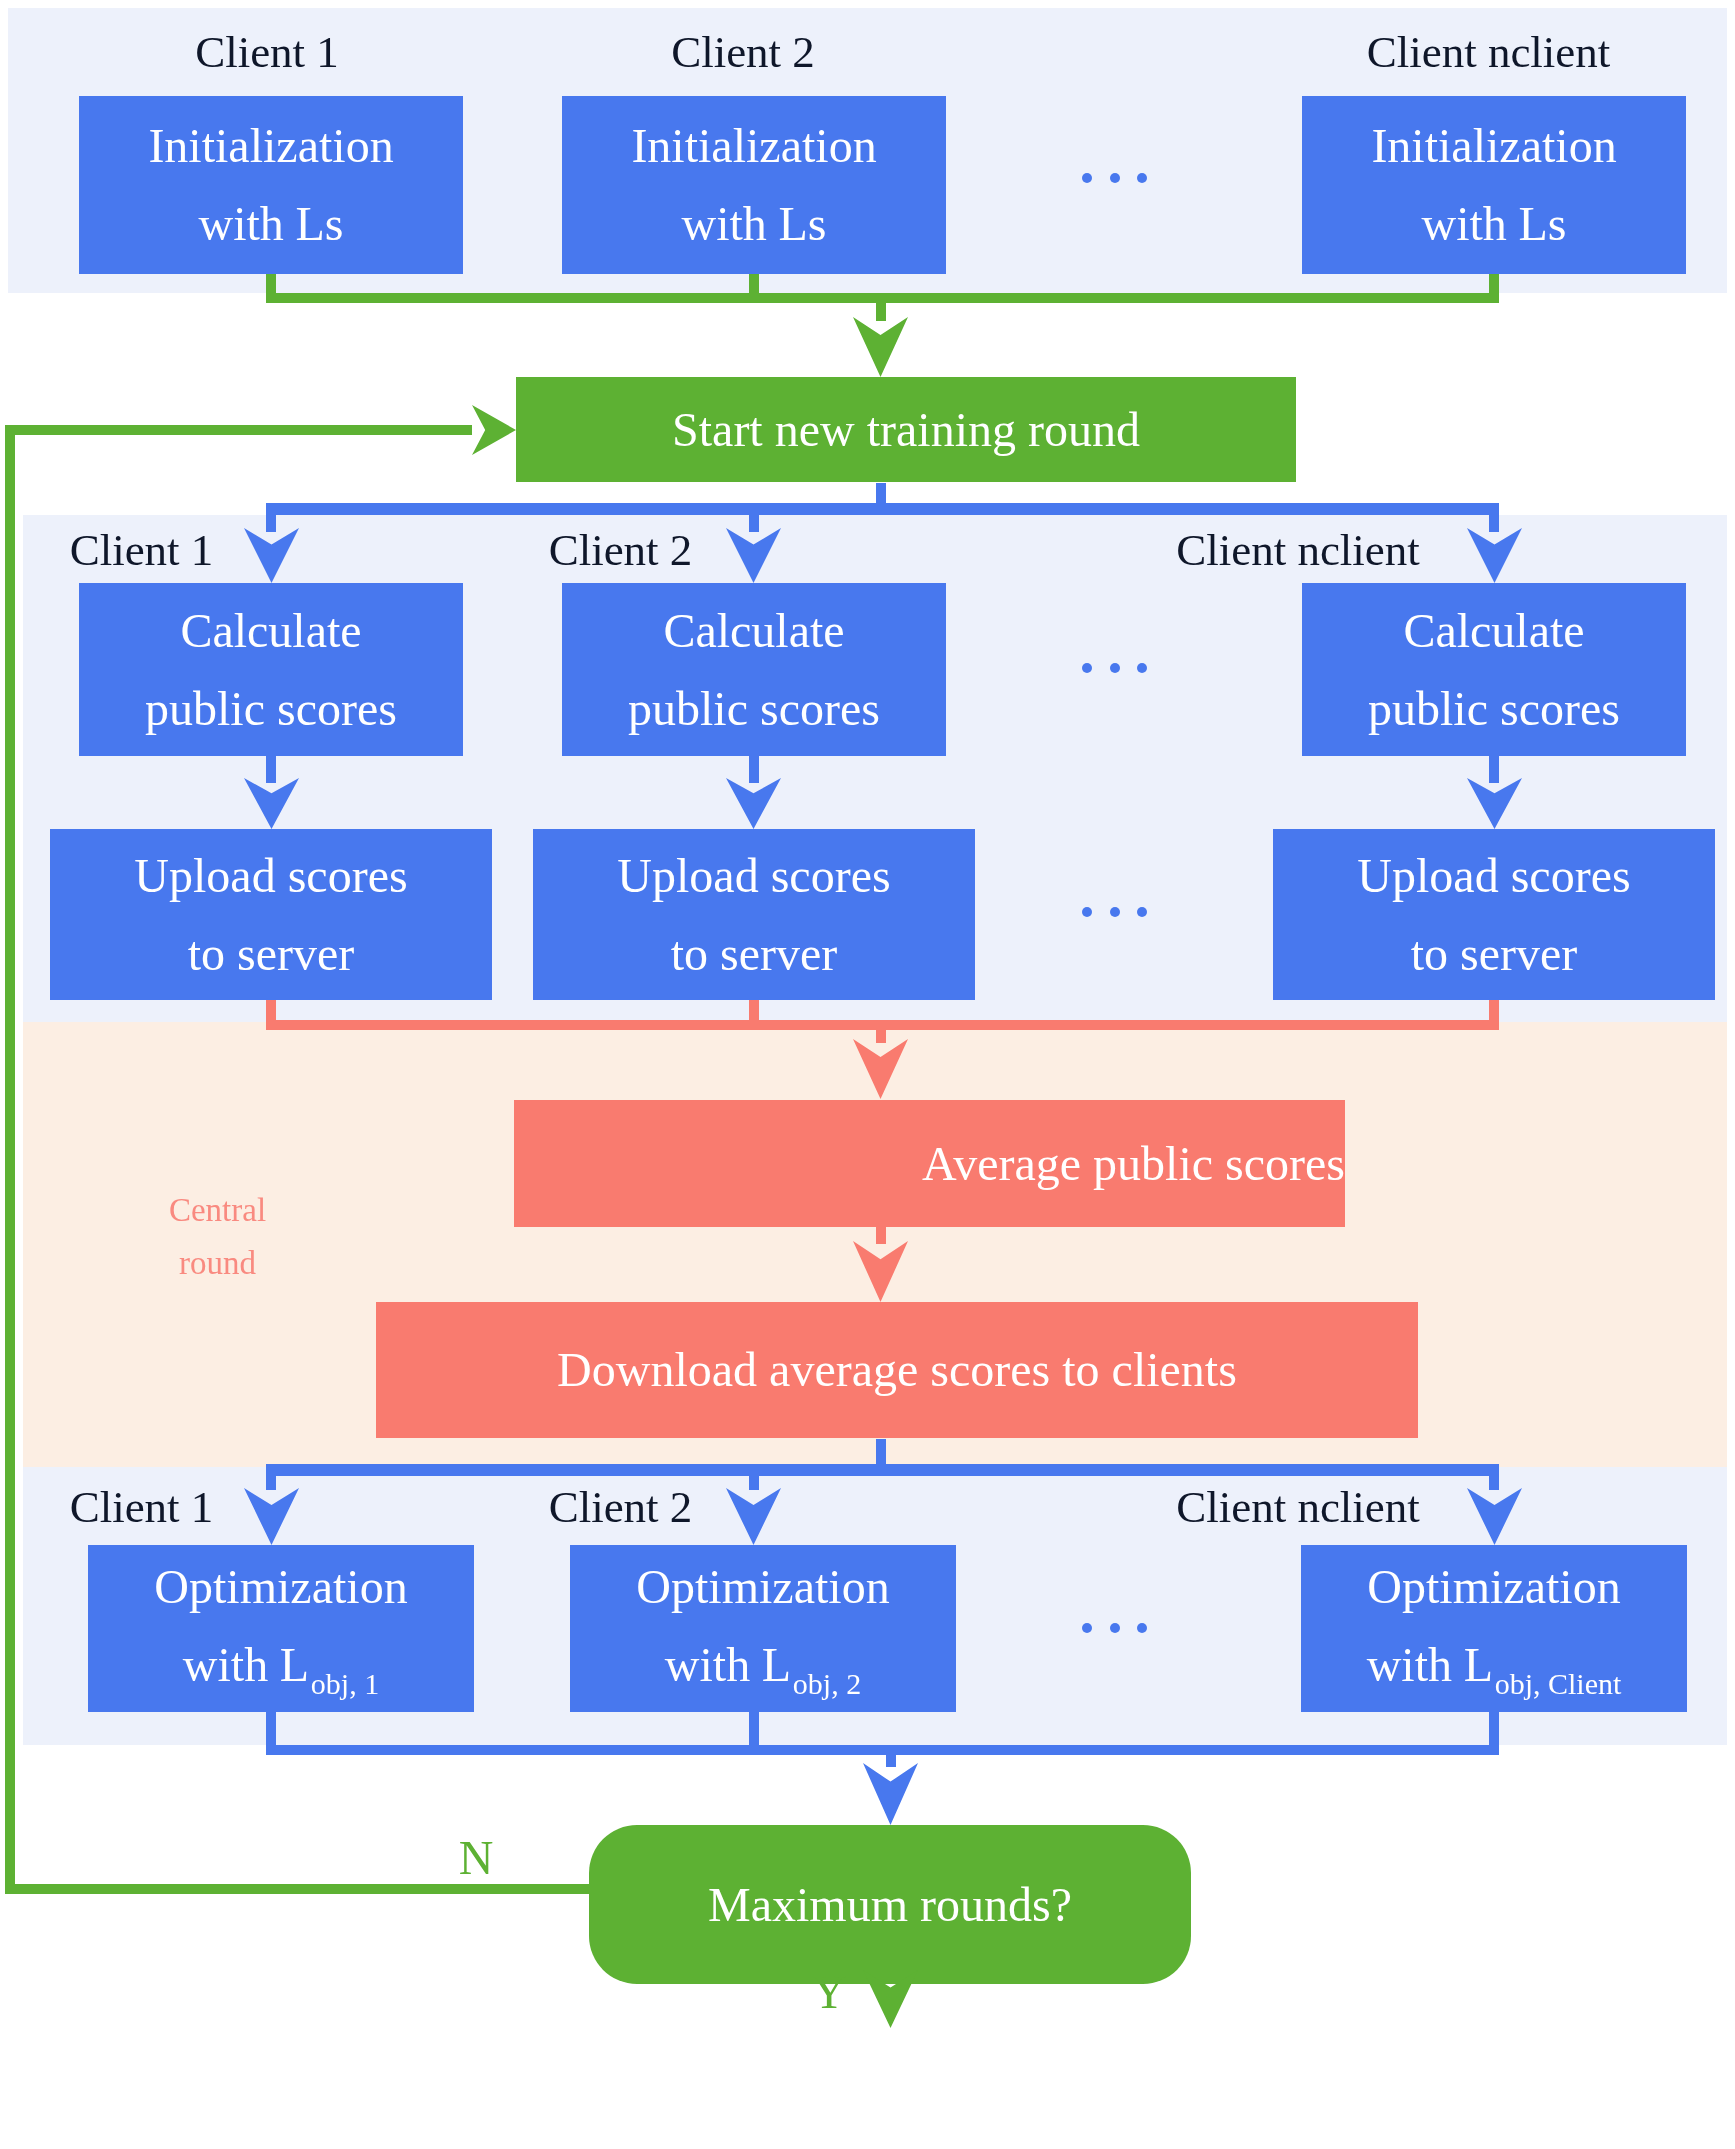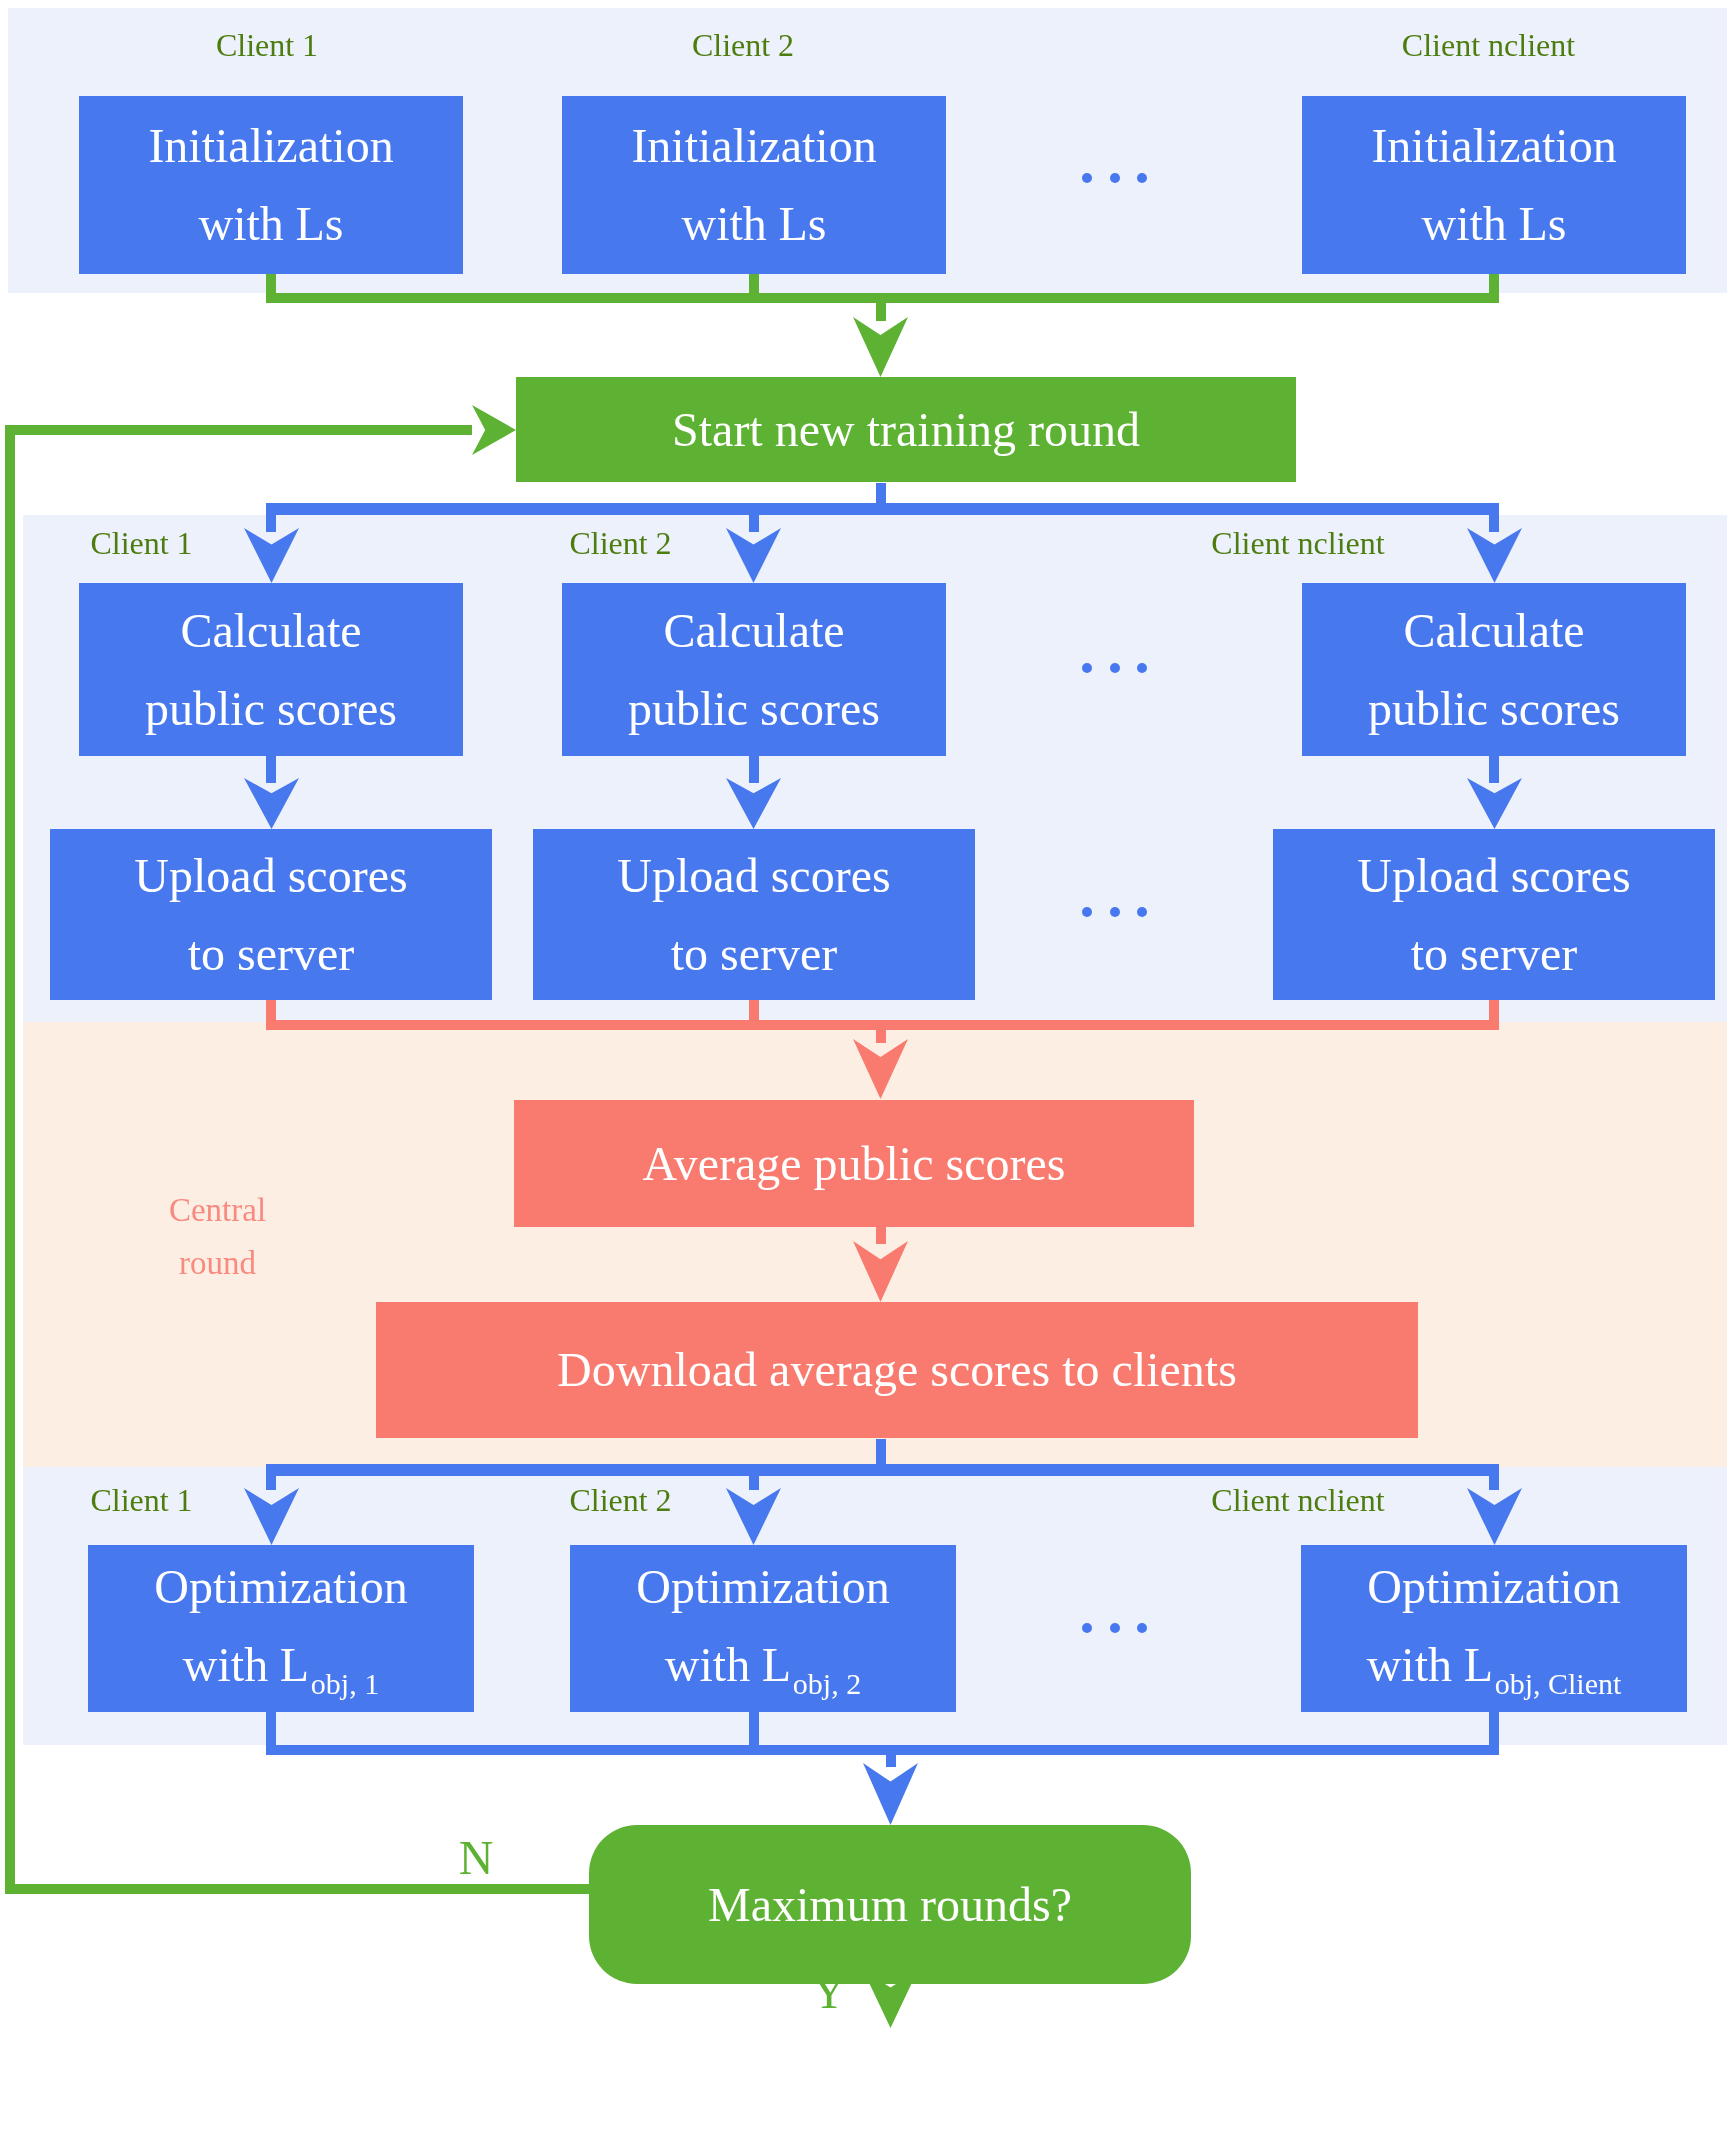--- a/index.html
+++ b/index.html
@@ -1,21 +1,21 @@
 <!DOCTYPE html>
 <html style="font-size:13.4px"><head>
 <meta charset="utf-8">
 <style>
   html,body{margin:0;padding:0;background:#ffffff;}
   #stage{position:relative;width:1736px;height:2150px;background:#ffffff;overflow:hidden;
          font-family:"Liberation Serif","DejaVu Serif",serif;}
   .band{position:absolute;}
   .band.lav{background:#edf1fb;}
   .band.sal{background:#fceee3;}
-  .hdr{position:absolute;color:#4d7c0f;font-size:32px;line-height:1.1;text-align:center;white-space:nowrap;}
+  .hdr{position:absolute;color:#0f172a;font-size:45px;line-height:1.1;text-align:center;white-space:nowrap;}
   .bluebox{position:absolute;background:#4878ee;color:#ffffff;display:flex;flex-direction:column;
            align-items:center;justify-content:center;text-align:center;font-size:48px;line-height:1.62;}
   .greenbox{position:absolute;background:#5db133;color:#ffffff;display:flex;align-items:center;
             justify-content:center;text-align:center;font-size:48px;line-height:1.2;}
   .salbox{position:absolute;background:#f97b6f;color:#ffffff;display:flex;align-items:center;
           justify-content:center;text-align:center;font-size:48px;line-height:1.2;}
   .stem{position:absolute;}
   .c-green{background:#5db133;}
   .c-blue{background:#4878ee;}
   .c-sal{background:#f97b6f;}
@@ -142,21 +142,21 @@
   <div class="stem c-sal" style="left:1489px;top:1000px;width:10px;height:30px;"></div>
   <div class="stem c-sal" style="left:266px;top:1020px;width:1233px;height:10px;"></div>
   <div class="stem c-sal" style="left:876px;top:1030px;width:10px;height:13.4px;"></div>
   <div class="arrow-down a-sal" style="left:853px;top:1039px;width:55px;height:60px;"></div>
 
   <div class="srv" style="left:99px;top:1184px;width:237px;">
     <div>Central</div>
     <div>round</div>
   </div>
 
-  <div class="salbox" style="left:514px;top:1100px;width:680px;height:127px;">
+  <div class="salbox" style="left:514px;top:1100px;width:831px;height:127px;justify-content:flex-end;">
     <span>Average public scores</span>
   </div>
   <div class="stem c-sal" style="left:876px;top:1226px;width:10px;height:18.4px;"></div>
   <div class="arrow-down a-sal" style="left:853px;top:1241px;width:55px;height:61px;"></div>
 
   <div class="salbox" style="left:376px;top:1302px;width:1042px;height:136px;">
     <span>Download average scores to clients</span>
   </div>
 
   <div class="stem c-blue" style="left:876px;top:1439px;width:10px;height:27px;"></div>

